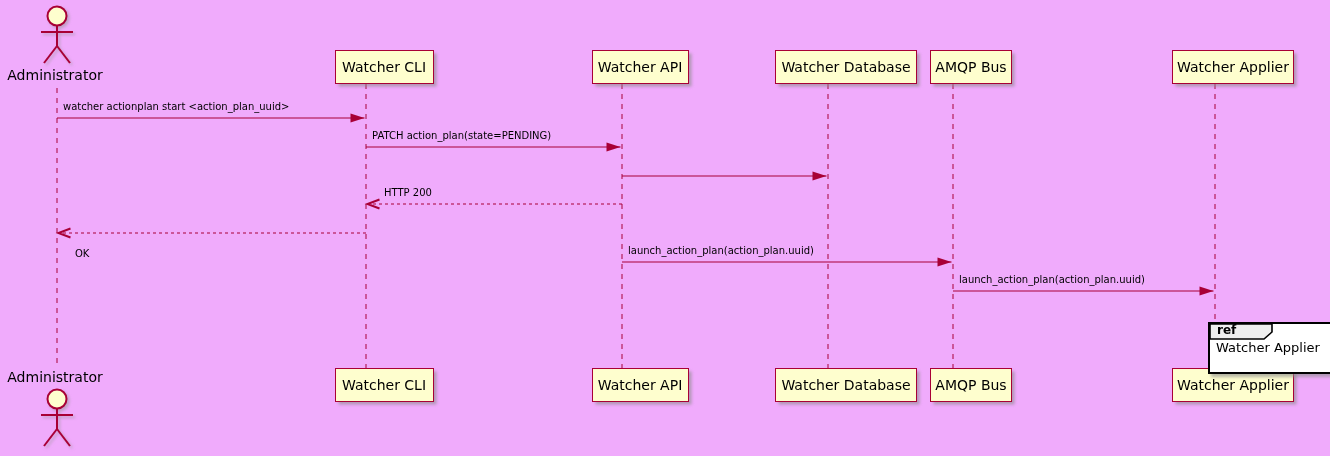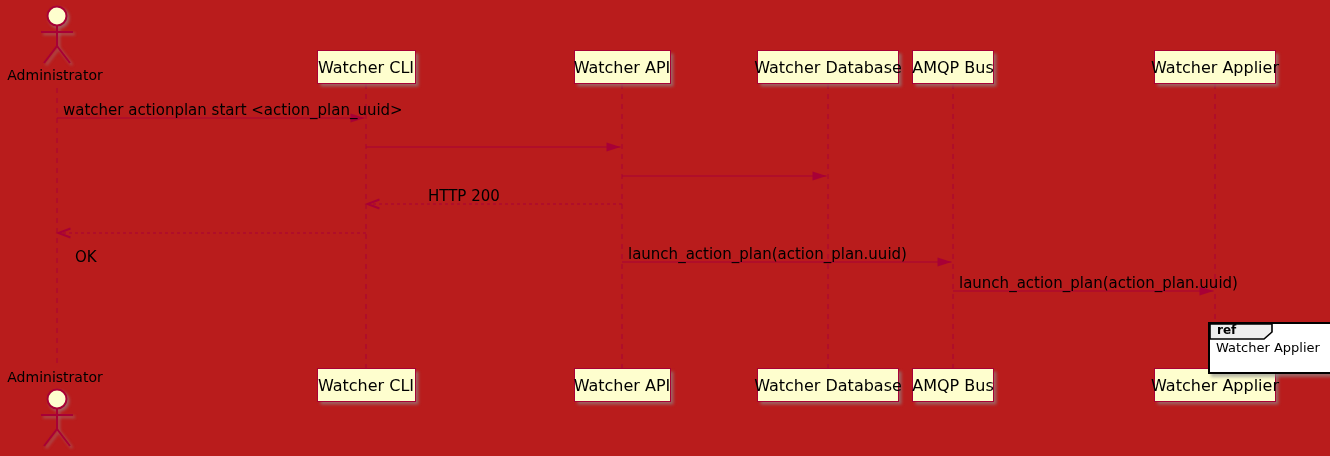--- a/index.html
+++ b/index.html
@@ -1,47 +1,48 @@
 <!DOCTYPE html>
 <html><head>
 <meta charset="utf-8">
 <style>
   html, body { margin: 0; padding: 0; background: #ffffff; }
   .canvas {
     position: relative;
     width: 1330px;
     height: 456px;
-    background: #b91c1c;
+    background: #f0abfc;
     font-family: "DejaVu Sans", sans-serif;
     overflow: hidden;
   }
   .canvas svg { position: absolute; left: 0; top: 0; }
   .pbox {
     position: absolute;
     box-sizing: border-box;
     background: #FEFECE;
     border: 1.7px solid #A80036;
     box-shadow: 2.5px 2.5px 3px rgba(140,140,140,0.65);
     display: flex;
     align-items: center;
     justify-content: center;
-    font-size: 16px;
+    font-size: 14px;
     color: #000;
     white-space: nowrap;
+    margin-left: 18px;
   }
   .actor-label {
     position: absolute;
     font-size: 14px;
     color: #000;
     transform: translateX(-50%);
     white-space: nowrap;
   }
   .msg-label {
     position: absolute;
-    font-size: 15px;
+    font-size: 10px;
     color: #000;
     white-space: nowrap;
   }
   .ref-box {
     position: absolute;
     box-sizing: border-box;
     background: #ffffff;
     border: 2px solid #000000;
     box-shadow: 3px 3px 3px rgba(140,140,140,0.65);
   }
@@ -103,21 +104,22 @@
     <div class="pbox" style="top: 368px; width: 99px; height: 34px; left: 316.5px;">Watcher CLI</div>
     <div class="pbox" style="top: 50px; width: 97px; height: 34px; left: 573.5px;">Watcher API</div>
     <div class="pbox" style="top: 368px; width: 97px; height: 34px; left: 573.5px;">Watcher API</div>
     <div class="pbox" style="top: 50px; width: 142px; height: 34px; left: 757px;">Watcher Database</div>
     <div class="pbox" style="top: 368px; width: 142px; height: 34px; left: 757px;">Watcher Database</div>
     <div class="pbox" style="top: 50px; width: 82px; height: 34px; left: 912px;">AMQP Bus</div>
     <div class="pbox" style="top: 368px; width: 82px; height: 34px; left: 912px;">AMQP Bus</div>
     <div class="pbox" style="top: 50px; width: 122px; height: 34px; left: 1154px;">Watcher Applier</div>
     <div class="pbox" style="top: 368px; width: 122px; height: 34px; left: 1154px;">Watcher Applier</div>
     <div class="msg-label" style="left: 63px; top: 101px;">watcher actionplan start &lt;action_plan_uuid&gt;</div>
-    <div class="msg-label" style="left: 384px; top: 187px; margin-left: 44px;">HTTP 200</div>
+    <div class="msg-label" style="left: 372px; top: 130px;">PATCH action_plan(state=PENDING)</div>
+    <div class="msg-label" style="left: 384px; top: 187px;">HTTP 200</div>
     <div class="msg-label" style="left: 75px; top: 216px; margin-top: 32px;">OK</div>
     <div class="msg-label" style="left: 628px; top: 245px;">launch_action_plan(action_plan.uuid)</div>
     <div class="msg-label" style="left: 959px; top: 274px;">launch_action_plan(action_plan.uuid)</div>
     <div class="ref-box" style="left: 1208px; top: 302px; width: 139px; height: 52px; margin-top: 20px;">
       <div class="ref-tab">
         <svg width="70" height="18">
           <polygon points="1,1 63,1 63,9 55,16 1,16" fill="#EEEEEE" stroke="#000" stroke-width="1.6"></polygon>
         </svg>
         <span class="ref-keyword">ref</span>
       </div>

